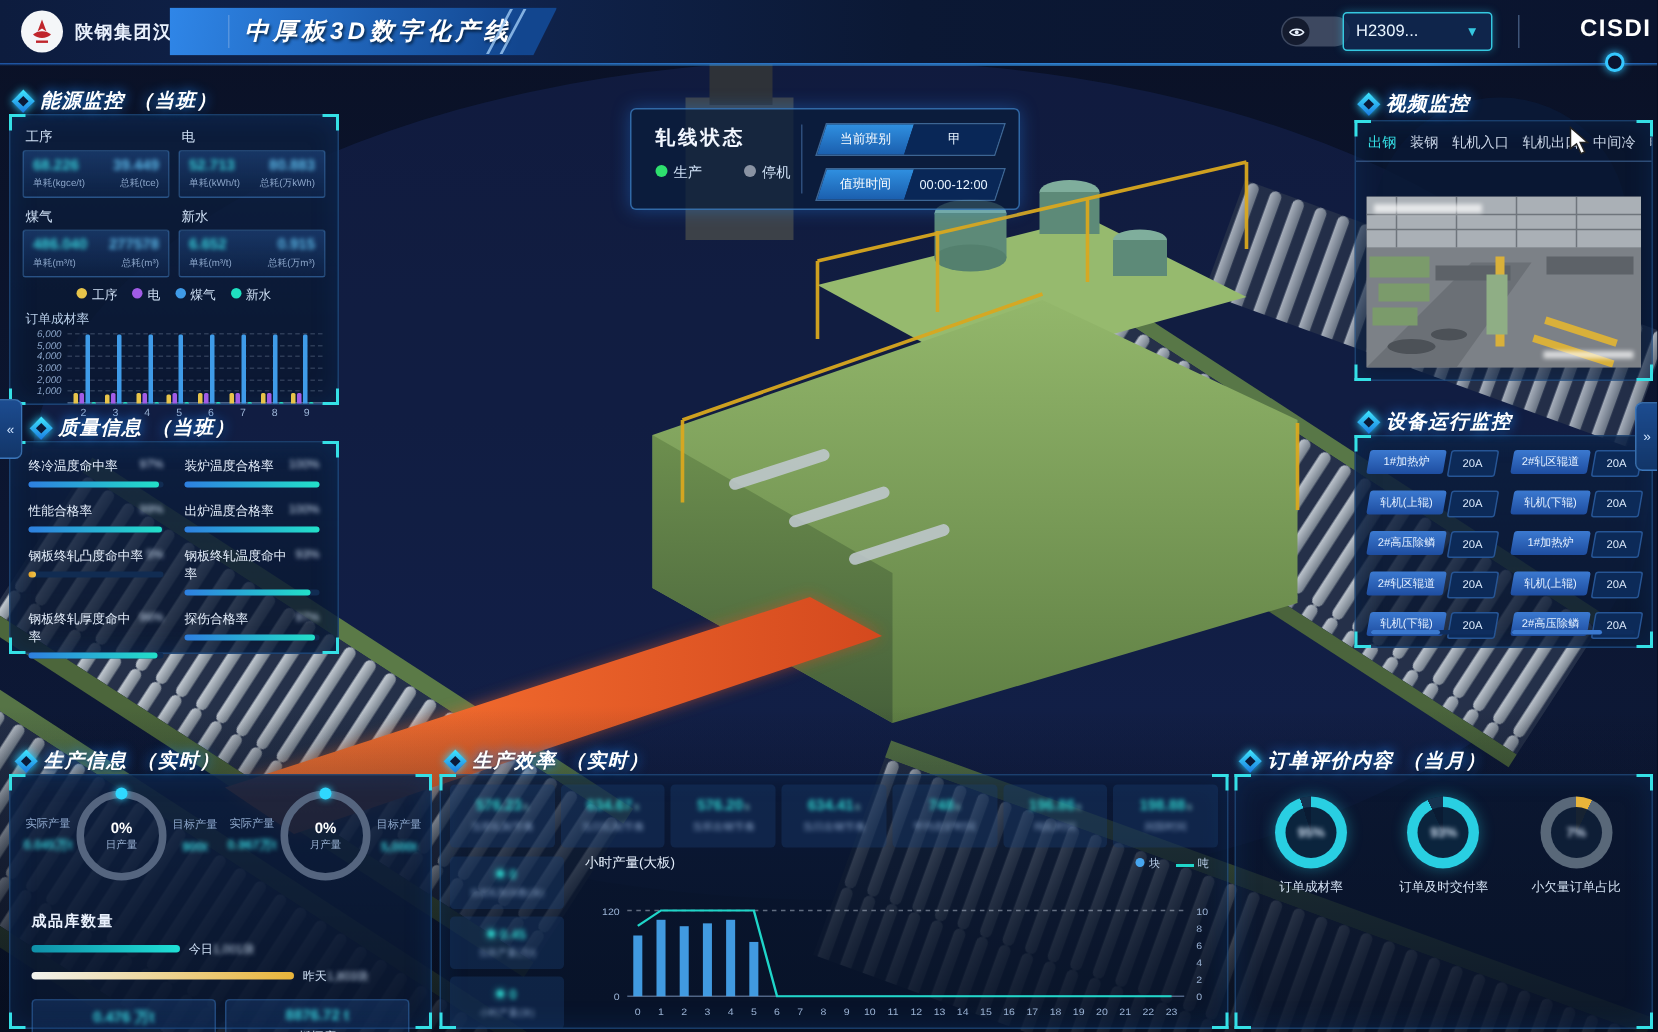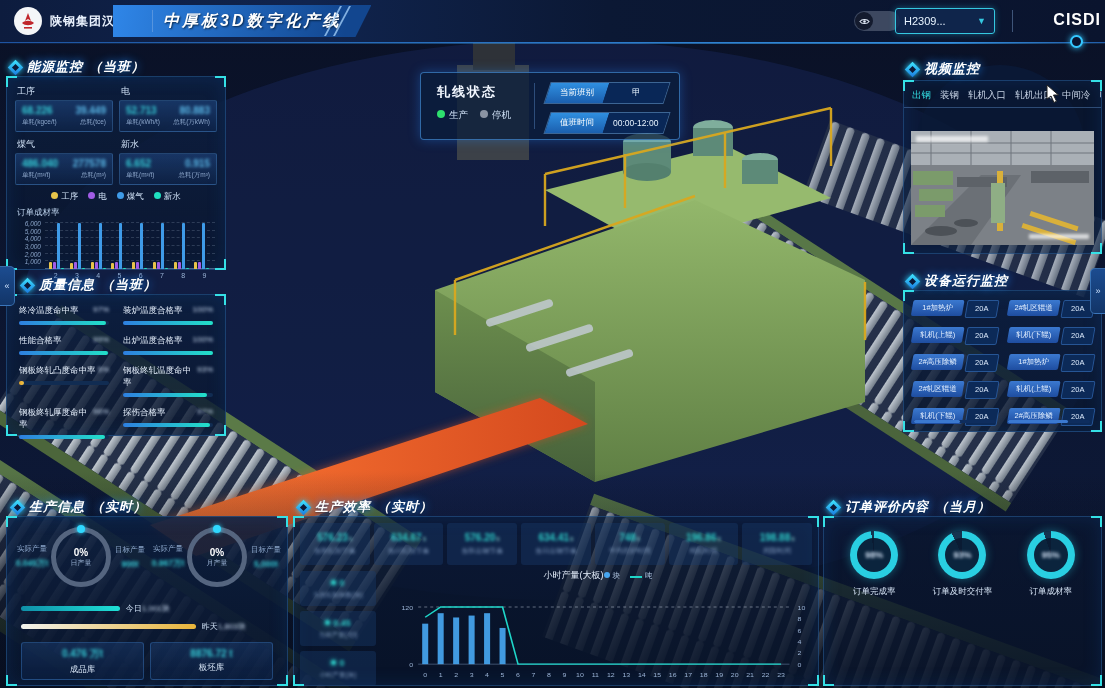--- a/index.html
+++ b/index.html
@@ -76,21 +76,21 @@
   .qitem .qrow{display:flex;justify-content:space-between;font-size:8.5px;color:#e4eefb;margin-bottom:4px}
   .qitem .qval{color:#cfe0f5;font-size:8px}
   .qtrack{height:4px;border-radius:2px;background:#112c52}
   .qfill{height:4px;border-radius:2px;background:linear-gradient(90deg,#2e7fe0,#22e0c8)}
   .qfill.orange{background:linear-gradient(90deg,#e8a428,#f0c54a)}
   
   #p-linestatus{position:absolute;left:420px;top:72px;width:258px;height:66px;z-index:25;
       background:rgba(10,28,60,.74);border:1px solid rgba(80,170,255,.55);border-radius:4px;
       box-shadow:0 0 12px rgba(40,140,255,.35)}
   .ls-title{position:absolute;left:16px;top:10px;font-size:13px;font-weight:800;color:#f2f7ff;letter-spacing:2px}
-  #ls-legend{position:absolute;left:16px;top:36px;display:flex;gap:12px;font-size:9.5px;color:#cfe0f5}
+  #ls-legend{position:absolute;left:16px;top:36px;display:flex;gap:28px;font-size:9.5px;color:#cfe0f5}
   #ls-legend .dot{width:8px;height:8px;border-radius:50%;display:inline-block;margin-right:4px}
   .ls-div{position:absolute;left:113px;top:10px;bottom:10px;width:1px;background:rgba(110,170,240,.35)}
   #ls-badges{position:absolute;left:126px;top:9px;display:flex;flex-direction:column;gap:8px}
   .badge{display:flex;height:20px;transform:skewX(-18deg);border:1px solid rgba(120,190,255,.45);width:118px}
   .badge .bl{flex:none;display:flex;align-items:center;justify-content:center;width:58px;
       background:linear-gradient(180deg,#2f8fe0,#1b5fae);font-size:8.5px;color:#fff}
   .badge .bv{flex:1;display:flex;align-items:center;justify-content:center;
       background:rgba(10,40,90,.92);font-size:8.5px;color:#e8f4ff}
   .badge span{transform:skewX(18deg);white-space:nowrap}
   
@@ -146,21 +146,21 @@
   .stat .v{font-size:10px;font-weight:800;color:#2fd8d0}
   .stat .v small{font-size:7px;font-weight:400;color:#8fe0da;margin-left:1px}
   .stat .l{font-size:7px;color:#8aa4c8;margin-top:3px;white-space:nowrap}
   #eff-side{position:absolute;left:6px;top:54px;width:76px;display:flex;flex-direction:column;gap:5px}
   .sidebox{height:35px;background:rgba(25,60,110,.4);border-radius:3px;display:flex;flex-direction:column;
       align-items:center;justify-content:center}
   .sidebox .v{font-size:9px;font-weight:800;color:#2fd8d0;display:flex;align-items:center;gap:3px}
   .sidebox .v::before{content:"";width:5px;height:5px;border-radius:50%;background:#2fd8d0;box-shadow:0 0 4px #2fd8d0}
   .sidebox .l{font-size:6.5px;color:#8aa4c8;margin-top:3px;white-space:nowrap}
   .chartblk{position:absolute;left:88px;top:52px;right:4px;bottom:2px}
-  .chead{display:flex;justify-content:center;align-items:center;font-size:9px;color:#e4eefb;padding:0 8px}
+  .chead{display:flex;justify-content:space-between;align-items:center;font-size:9px;color:#e4eefb;padding:0 8px}
   #hourly-legend{display:flex;gap:10px;font-size:7.5px;color:#bcd2ec;align-items:center}
   #hourly-legend .dot{width:6px;height:6px;border-radius:50%;background:#47a6f0;display:inline-block;margin-right:3px}
   #hourly-legend .seg{width:12px;height:2px;background:#1fd6c9;display:inline-block;margin-right:3px}
   
   #donut-grid{display:grid;grid-template-columns:1fr 1fr 1fr;gap:14px 8px;padding:14px 10px}
   .dwrap{display:flex;flex-direction:column;align-items:center}
   .donut{position:relative;width:48px;height:48px;border-radius:50%}
   .donut .hole{position:absolute;inset:7px;border-radius:50%;background:rgba(10,26,50,.94);
       display:flex;align-items:center;justify-content:center;font-size:9px;font-weight:700;color:#dceafc}
   .donut.glow{box-shadow:0 0 10px rgba(40,210,230,.4)}
@@ -756,20 +756,21 @@
           <div class="ring">
             <div class="pv">0%</div>
             <div class="pl">月产量</div>
           </div>
           <div class="gside">
             <div class="lab">目标产量</div>
             <div class="val blur">5,000t</div>
           </div>
         </div>
       </div>
+    <div class="stock-title">成品库数量</div>
     <div id="stock-bars">
         <div class="sbar-row">
           <i class="sbar teal" style="width: 98.8px;"></i>
           <span>今日</span>
           <span class="blur">1,001块</span>
         </div>
         <div class="sbar-row">
           <i class="sbar yellow" style="width: 174.8px;"></i>
           <span>昨天</span>
           <span class="blur">1,803块</span>
@@ -900,39 +901,39 @@
     <span>订单评价内容</span>
       <span>（当月）</span>
   </div>
   <div class="pbox" style="left:823px;top:516px;width:277px;height:168px;background:rgba(10,24,50,.5)">
     <i class="c tl"></i>
       <i class="c tr"></i>
       <i class="c bl"></i>
       <i class="c br"></i>
     <div id="donut-grid">
         <div class="dwrap">
-          <div class="donut glow" style="background: conic-gradient(rgb(41, 207, 226) 0deg, rgb(41, 207, 226) 98%, rgb(21, 51, 79) 98%, rgb(21, 51, 79) 100%);">
+          <div class="donut glow" style="background: conic-gradient(rgb(41, 207, 226) 0deg, rgb(41, 207, 226) 95%, rgb(21, 51, 79) 95%, rgb(21, 51, 79) 100%);">
             <div class="hole">
-              <span class="blur">98%</span>
-            </div>
-          </div>
-          <div class="dlab">订单完成率</div>
+              <span class="blur">95%</span>
+            </div>
+          </div>
+          <div class="dlab">订单成材率</div>
         </div>
         <div class="dwrap">
           <div class="donut glow" style="background: conic-gradient(rgb(41, 207, 226) 0deg, rgb(41, 207, 226) 93%, rgb(21, 51, 79) 93%, rgb(21, 51, 79) 100%);">
             <div class="hole">
               <span class="blur">93%</span>
             </div>
           </div>
           <div class="dlab">订单及时交付率</div>
         </div>
         <div class="dwrap">
-          <div class="donut glow" style="background: conic-gradient(rgb(41, 207, 226) 0deg, rgb(41, 207, 226) 95%, rgb(21, 51, 79) 95%, rgb(21, 51, 79) 100%);">
+          <div class="donut" style="background: conic-gradient(rgb(232, 180, 58) 0deg, rgb(232, 180, 58) 7%, rgb(89, 104, 121) 7%, rgb(89, 104, 121) 100%);">
             <div class="hole">
-              <span class="blur">95%</span>
-            </div>
-          </div>
-          <div class="dlab">订单成材率</div>
+              <span class="blur">7%</span>
+            </div>
+          </div>
+          <div class="dlab">小欠量订单占比</div>
         </div>
       </div>
   </div>
 
 </div>
 
 </body></html>

